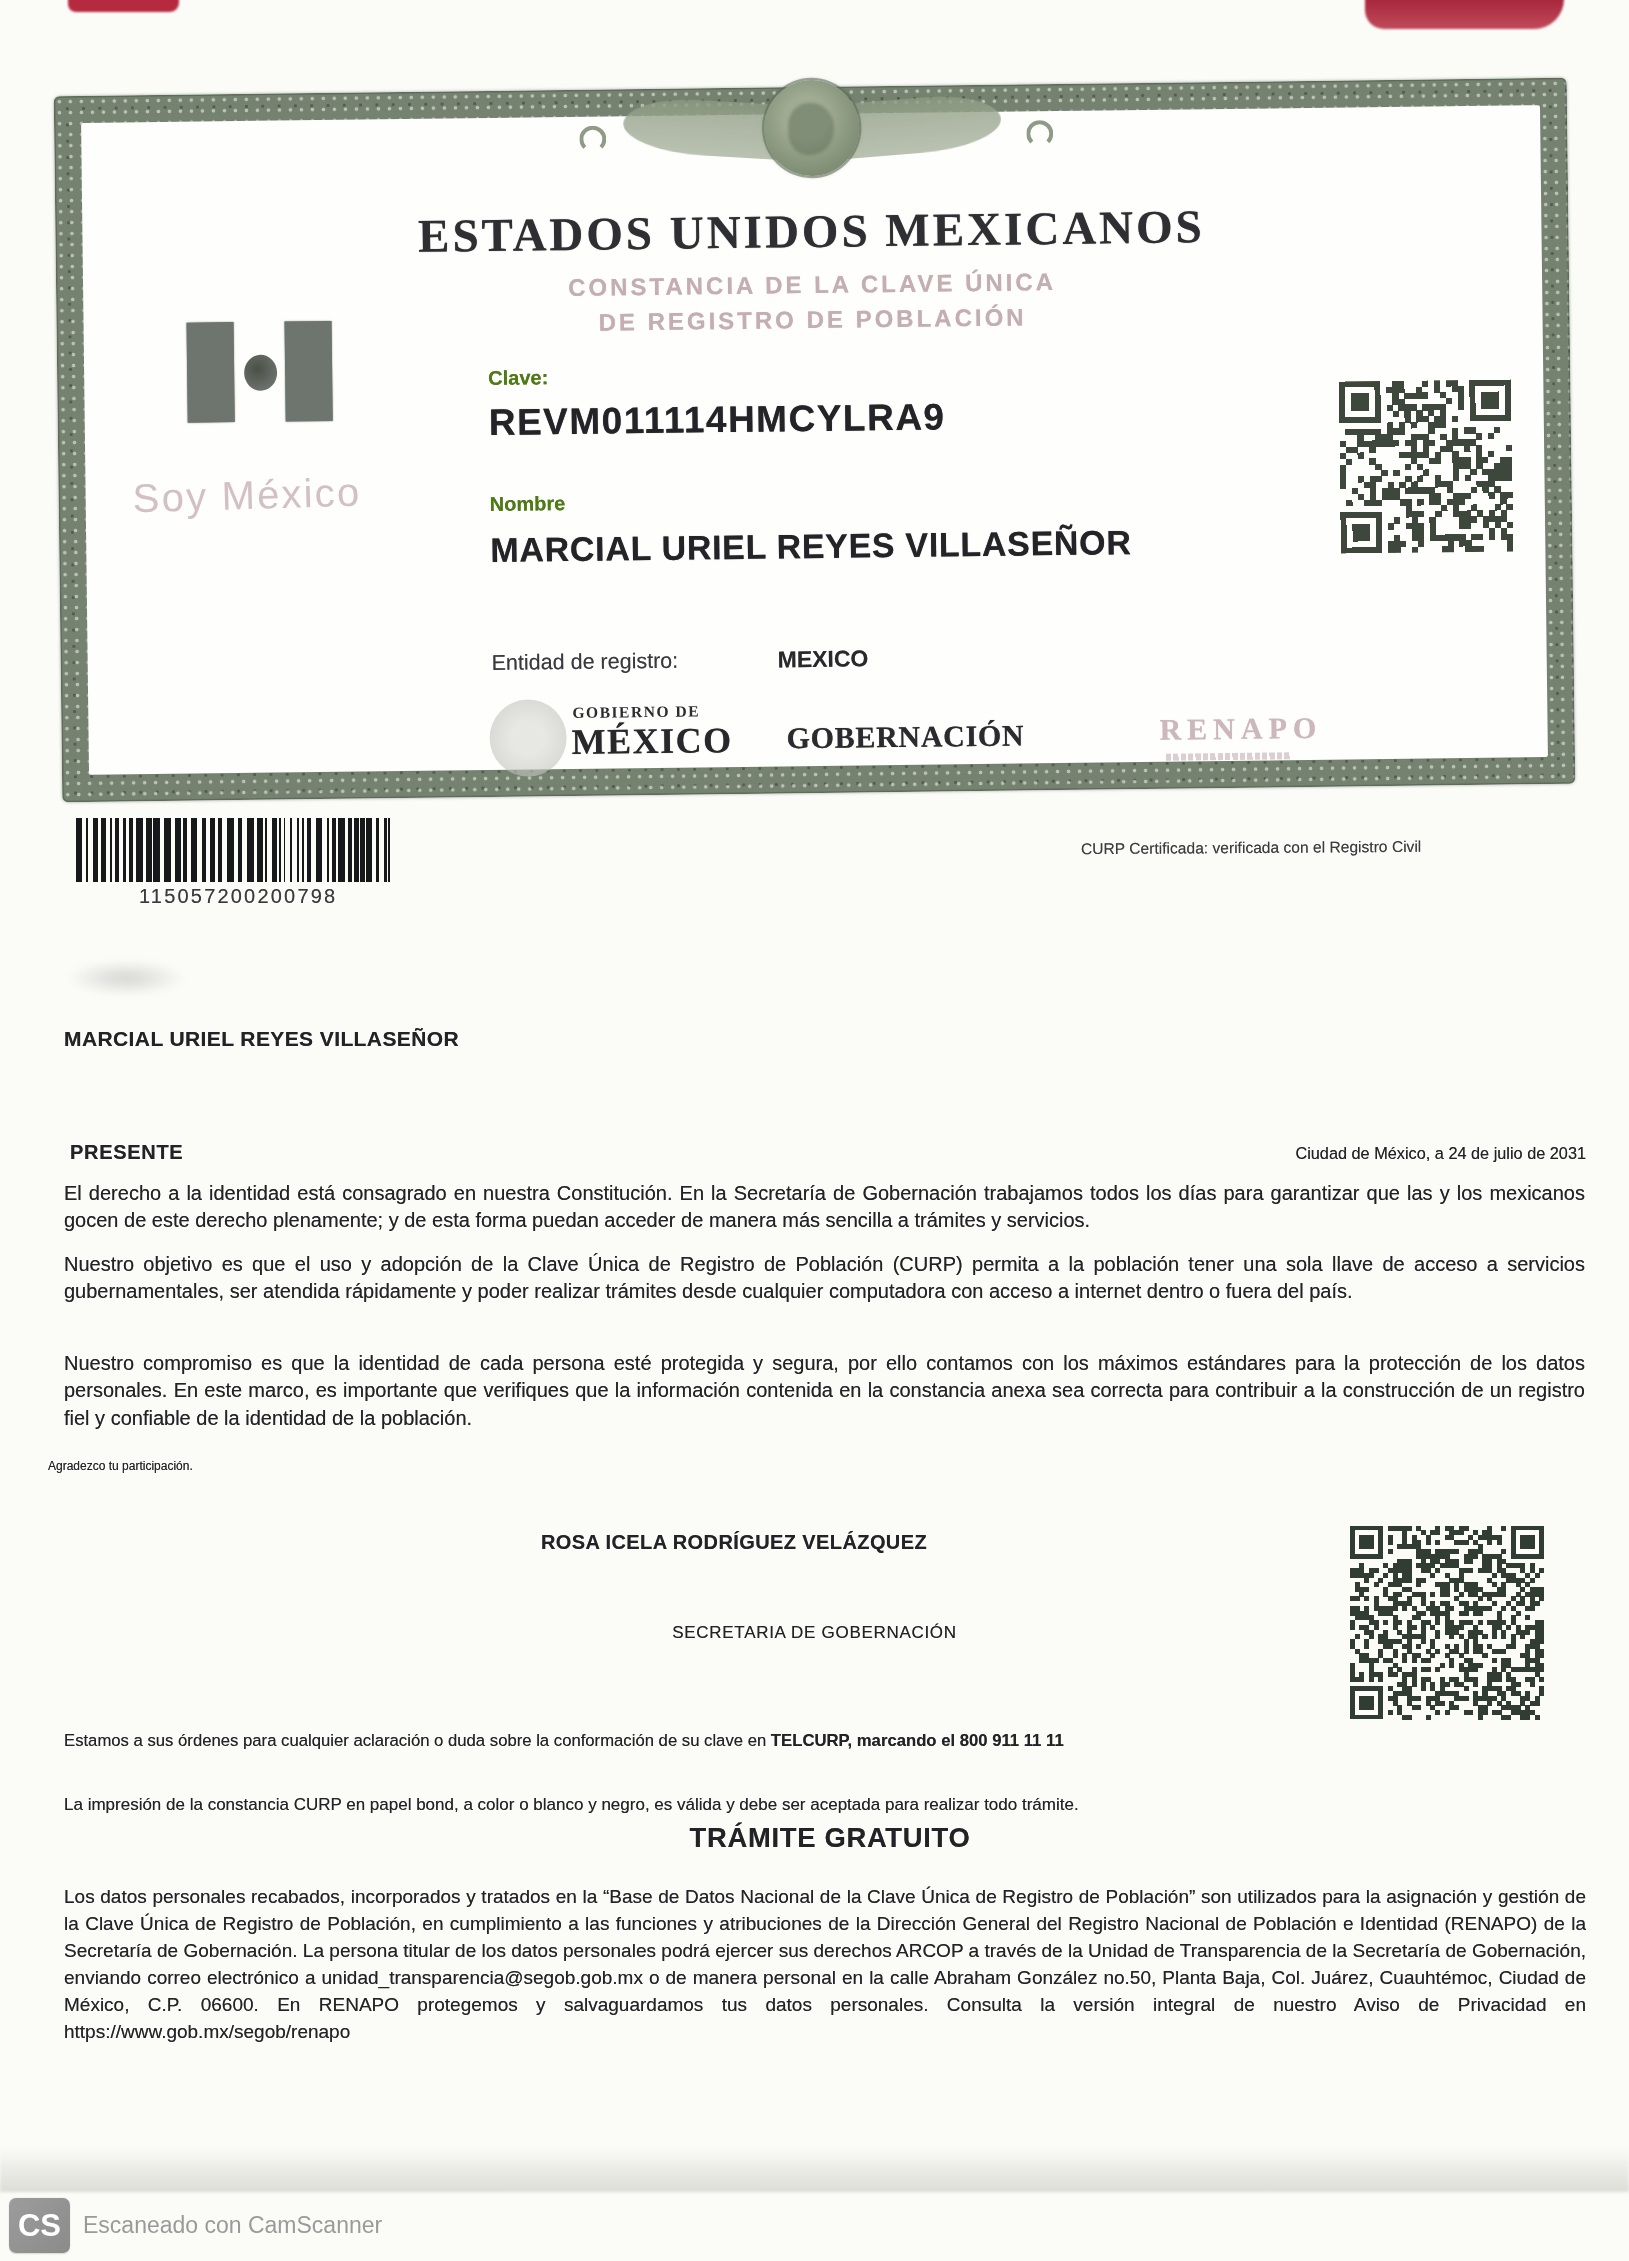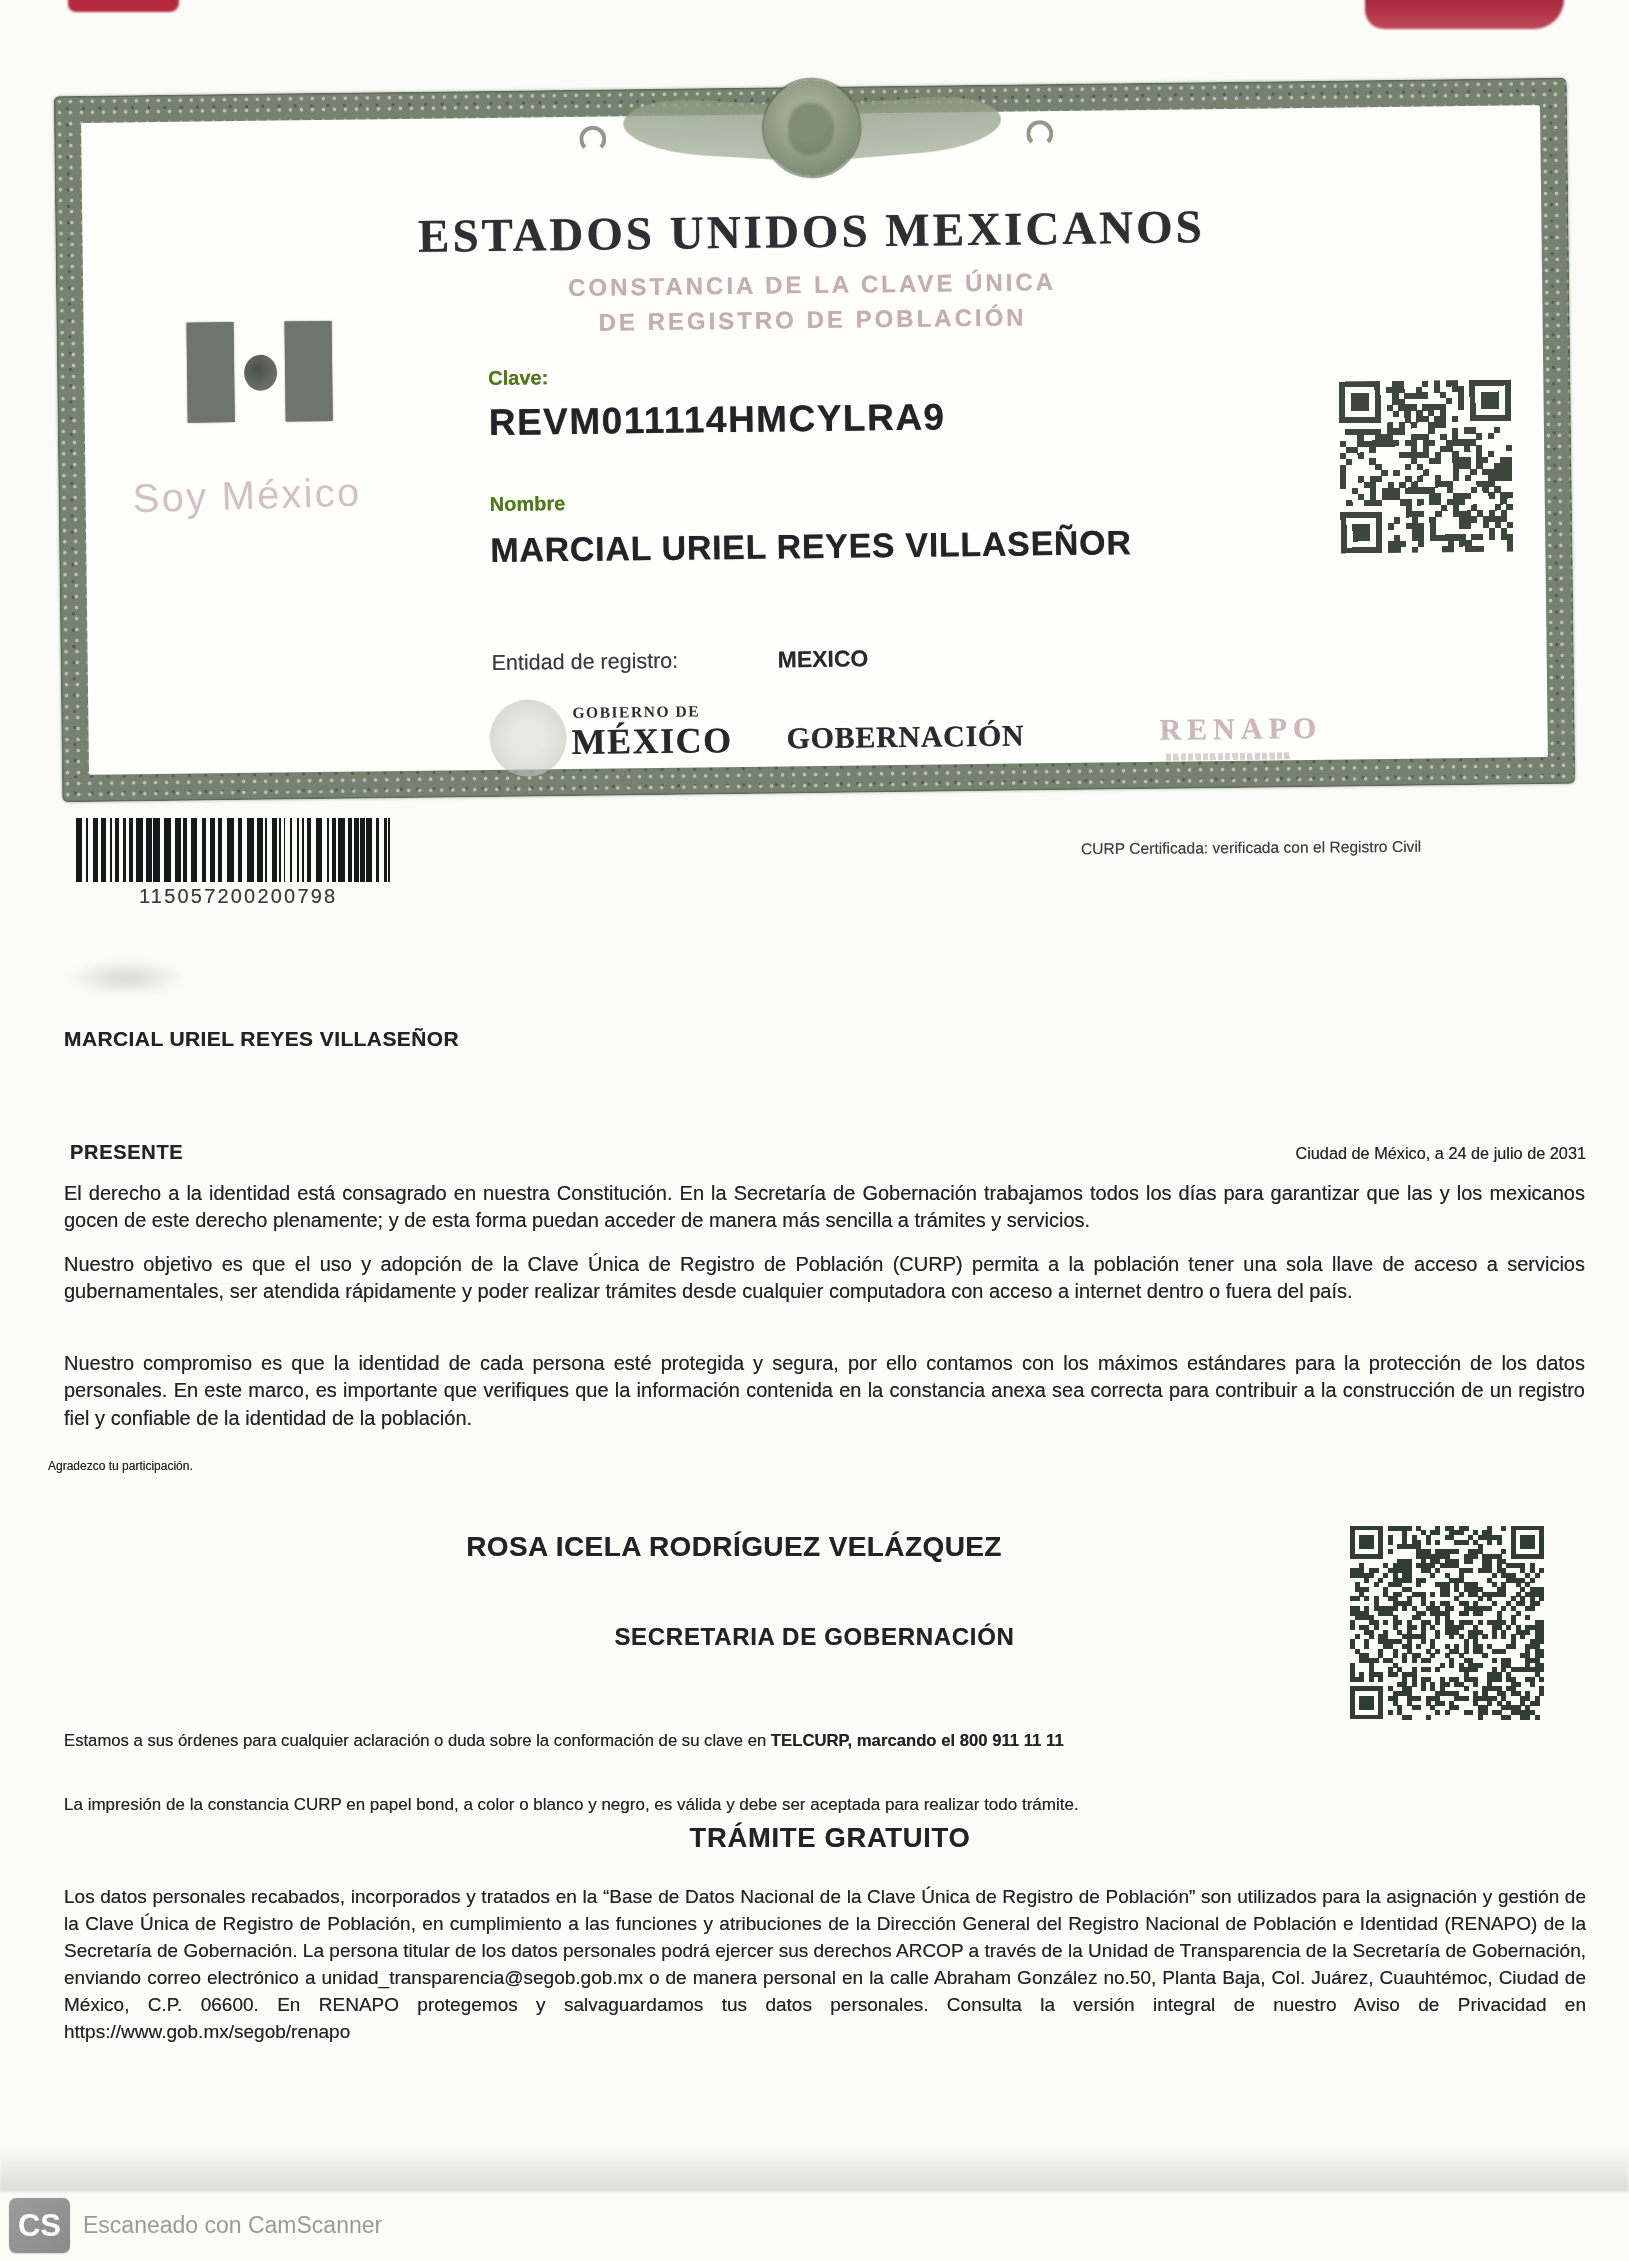--- a/index.html
+++ b/index.html
@@ -77,22 +77,22 @@
   #curpNote{left:1081px;top:839px;font-size:15.6px;color:#3c3c40;text-shadow:0 0 0.5px rgba(60,60,65,.55);transform:rotate(-0.4deg);}
 
   
   .body-text{color:#232327;text-shadow:0 0 0.5px rgba(35,35,40,.6);}
   #recipient{left:64px;top:1027px;font-weight:700;font-size:21px;letter-spacing:0.4px;}
   #presente{left:70px;top:1141px;font-weight:700;font-size:20px;letter-spacing:0.7px;}
   #dateline{left:1038px;top:1144px;width:548px;text-align:right;font-size:16.3px;}
   .para{left:64px;width:1521px;font-size:20px;line-height:27.4px;text-align:justify;}
   #para1{top:1180px;} #para2{top:1251px;} #para3{top:1350px;}
   #thanks{left:48px;top:1459px;font-size:12px;text-align:center;}
-  #signerName{left:0;top:1531px;width:1468px;text-align:center;font-weight:700;font-size:28px;letter-spacing:0.4px;}
-  #signerTitle{left:0;top:1623px;width:1629px;text-align:center;font-size:24px;letter-spacing:0.7px;font-weight:bold;}
+  #signerName{left:0;top:1531px;width:1468px;text-align:center;font-weight:700;font-size:20px;letter-spacing:0.4px;}
+  #signerTitle{left:0;top:1623px;width:1629px;text-align:center;font-size:17px;letter-spacing:0.7px;}
   #contactLine{left:64px;top:1731px;font-size:16.7px;text-align:center;}
   #contactLine b{font-weight:700;}
   #printNote{left:64px;top:1795px;font-weight:400;font-size:17px;}
   #freeNotice{left:0;top:1822px;width:1660px;text-align:center;font-weight:700;font-size:27.4px;letter-spacing:0.7px;}
   #privacy{left:64px;top:1883px;width:1522px;font-size:19px;line-height:27px;text-align:justify;}
 
   
   #csLogo{left:9px;top:2198px;width:61px;height:55px;background:linear-gradient(135deg,#9c9c9c,#8b8b8b);border-radius:7px;
     display:flex;align-items:center;justify-content:center;color:#fff;font-weight:700;font-size:31px;box-shadow:0 0.7px 1.5px rgba(0,0,0,.15);}
   #csText{left:83px;top:2212px;font-size:23px;color:#9a9a9a;}

